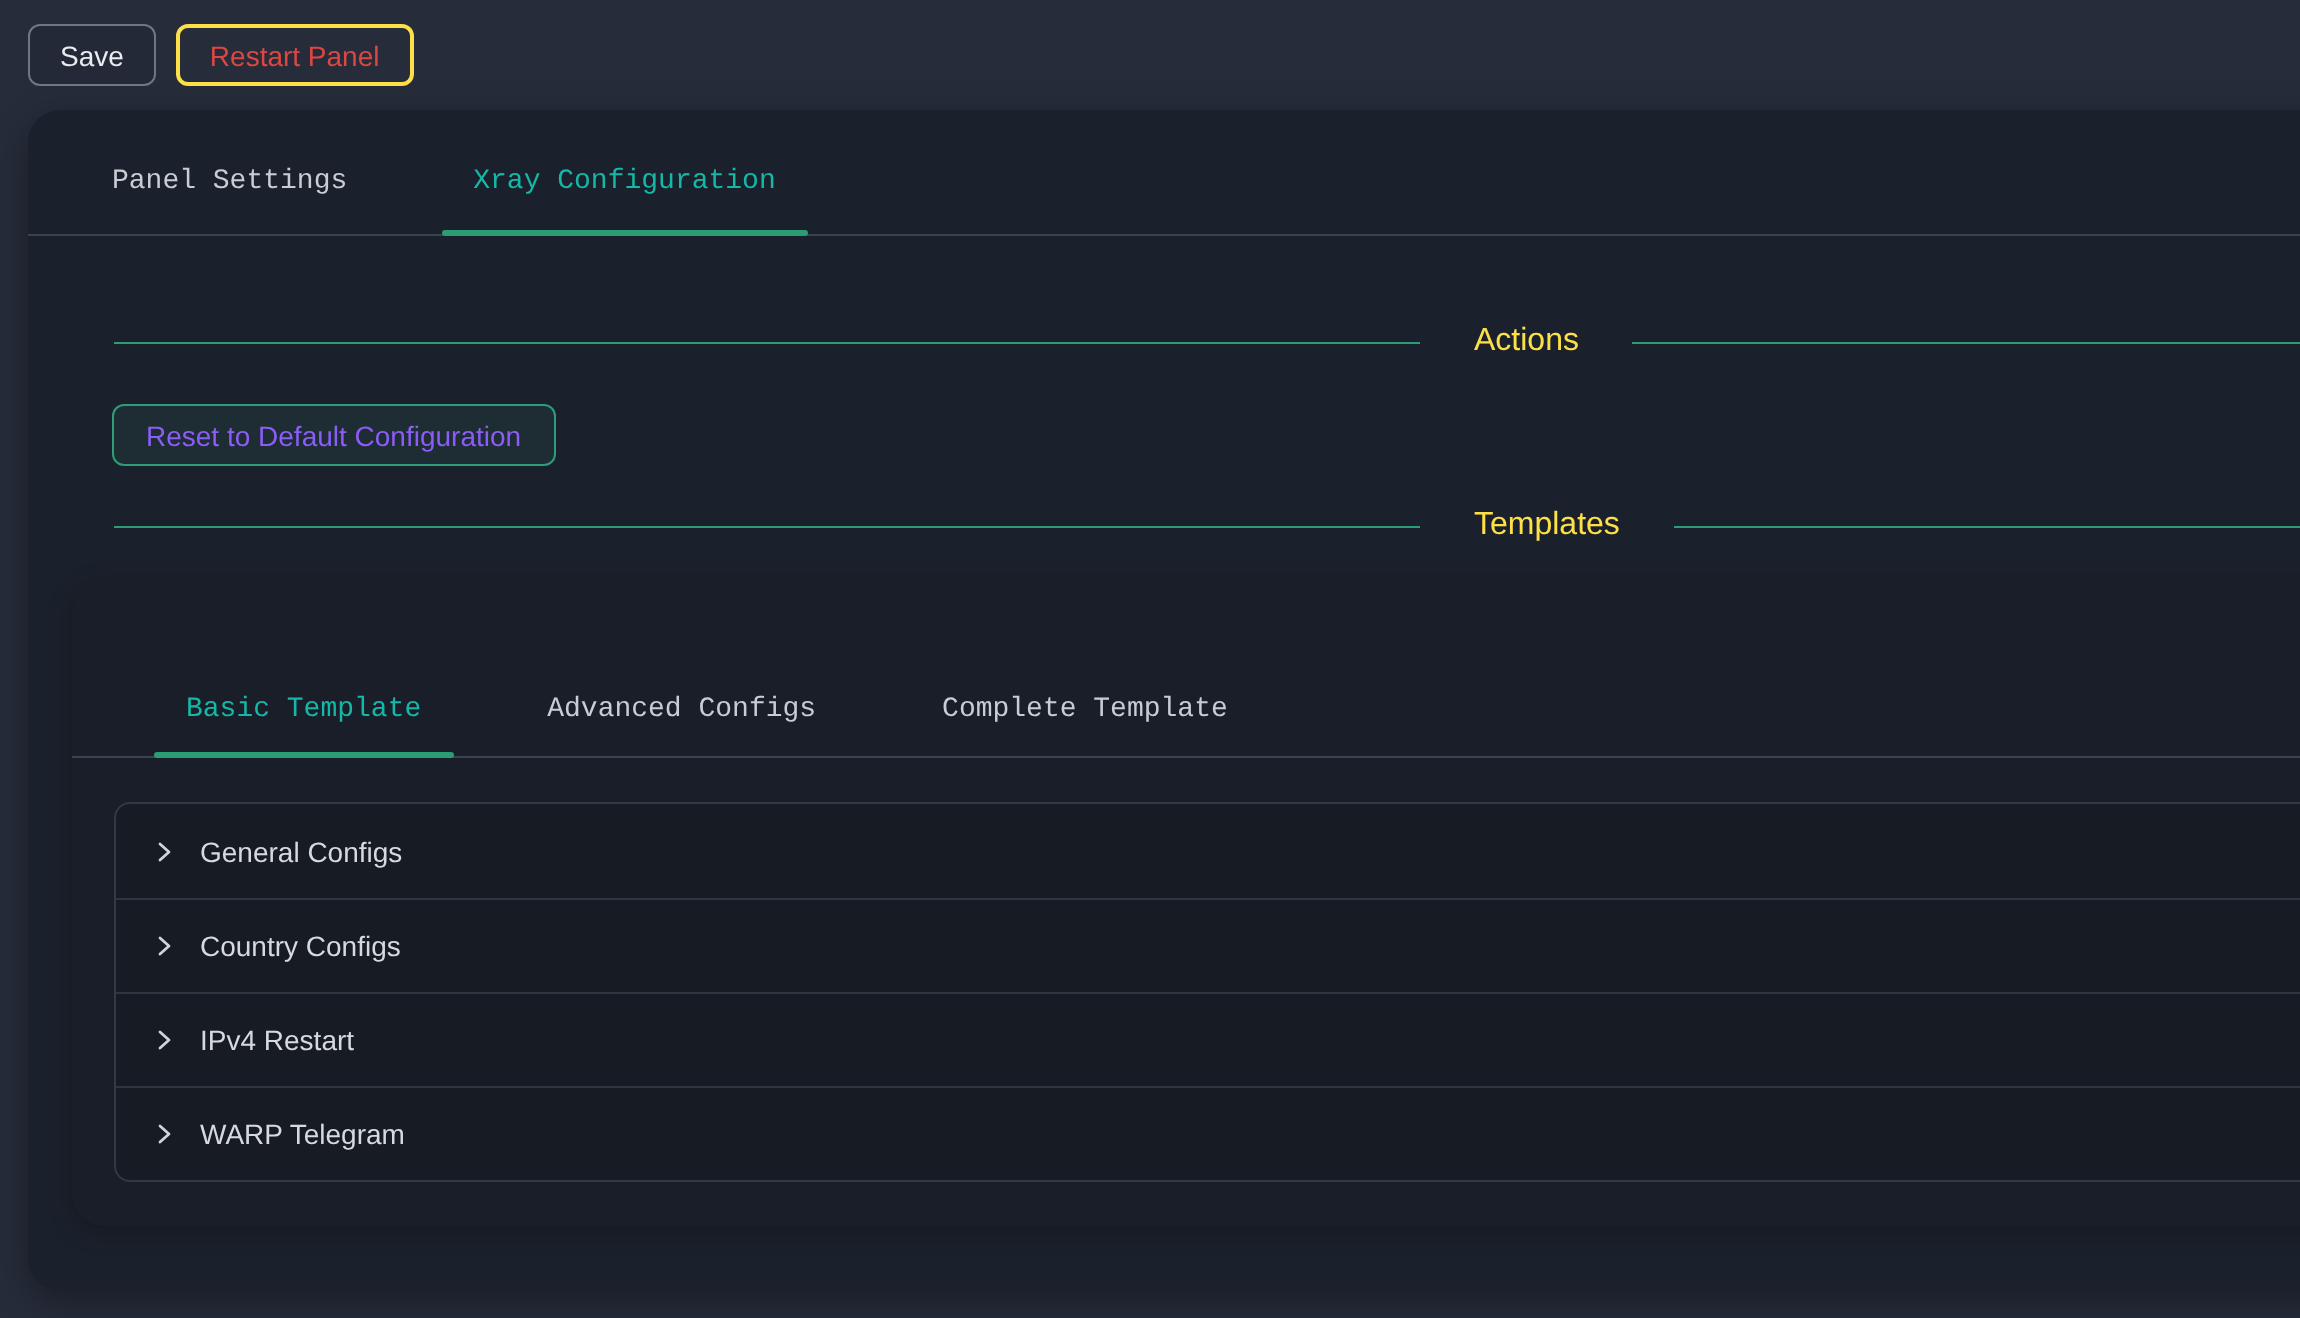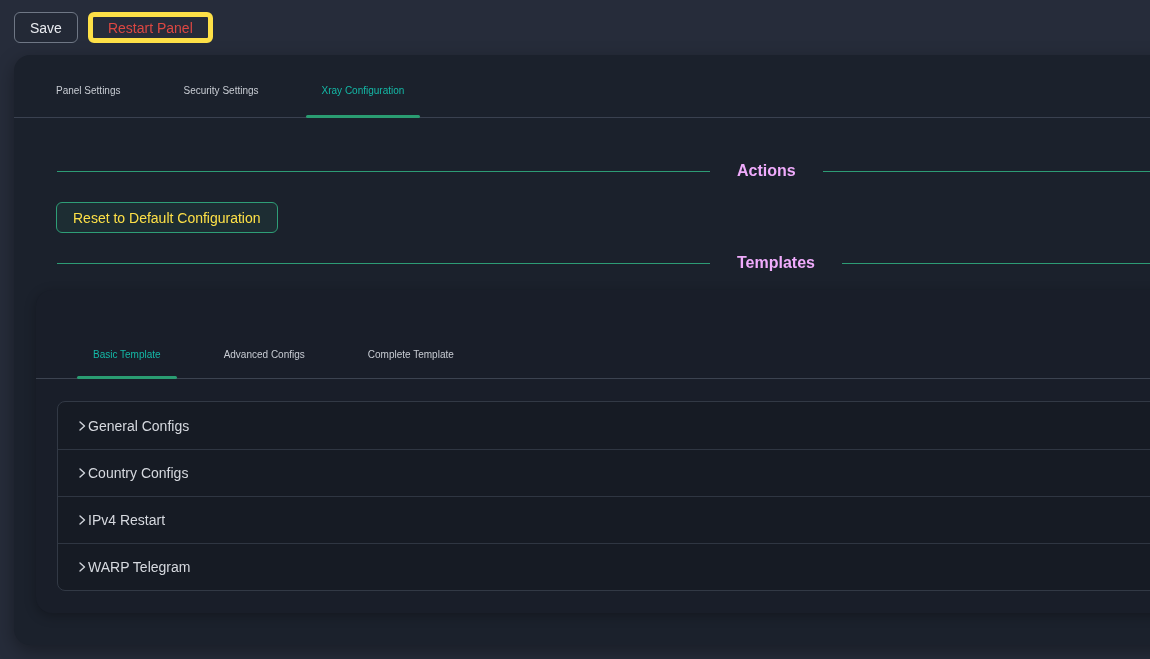--- a/index.html
+++ b/index.html
@@ -26,21 +26,21 @@
     font-family: "Liberation Sans", sans-serif;
   }
   .btn-save {
     background: #232936;
     border: 1px solid #6f7785;
     color: #e9ebf0;
   }
   .btn-restart {
     margin-left: 10px;
     background: transparent;
-    border: 5px solid #fde047;
+    border: 2px solid #fde047;
     color: #dc4742;
   }
 
   
   .main-card {
     margin: 7px 0 0 14px;
     width: 1480px;
     height: 590px;
     background: #1b212c;
     border-radius: 16px;
@@ -59,25 +59,26 @@
     gap: 31px;
   }
   .tabbar.inner {
     padding: 55px 0 0 41px;
     gap: 31px;
     border-bottom-color: #3c4350;
   }
   .tab {
     position: relative;
     padding: 0 16px 13px 16px;
-    font-size: 10px;
+    font-size: 14px;
     line-height: 20px;
     color: #c8ccd3;
     cursor: pointer;
     white-space: nowrap;
+    font-family: Liberation Mono, monospace;
   }
   .tabbar.outer .tab { padding-bottom: 16px; }
   .tab.active { color: #14b8a6; }
   .tab.active::after {
     content: "";
     position: absolute;
     left: 0; right: 0; bottom: -1px;
     height: 3px;
     border-radius: 2px;
     background: #2a9d72;
@@ -91,37 +92,36 @@
   }
   .divider .line {
     height: 1px;
     background: #2d9c75;
   }
   .divider .line.left { width: 653px; flex: 0 0 653px; }
   .divider .line.right { flex: 1; }
   .divider .divider-text {
     padding: 0 27px;
     font-size: 16px;
-    color: #f0abfc;
+    color: #fde047;
     white-space: nowrap;
-    font-weight: bold;
   }
   .divider.actions { margin-top: 44px; }
   .divider.templates { margin-top: 21px; }
 
   
   .btn-reset {
     display: inline-block;
     margin: 22px 0 0 42px;
     height: 31px;
     padding: 0 16px;
     border: 1px solid #2e9e77;
     border-radius: 6px;
     background: rgba(46,158,119,0.10);
-    color: #fde047;
+    color: #8b5cf6;
     font-size: 14px;
     cursor: pointer;
     font-family: "Liberation Sans", sans-serif;
   }
 
   
   .templates-card {
     margin: 18px 30px 0 22px;
     width: 1428px;
     height: 323px;
@@ -148,37 +148,37 @@
   .collapse-item + .collapse-item {
     border-top: 1px solid #2f3642;
   }
   .collapse-item .chevron {
     width: 12px; height: 12px;
     display: inline-flex;
     align-items: center;
     justify-content: center;
   }
   .collapse-item .collapse-label {
+    margin-left: 12px;
     font-size: 14px;
     color: #d6d9df;
   }
 </style>
 </head>
 <body>
 
 <div class="toolbar">
   <button class="btn btn-save">Save</button>
   <button class="btn btn-restart">Restart Panel</button>
 </div>
 
 <div class="main-card">
 
   <div class="tabbar outer">
     <div class="tab">Panel Settings</div>
-    <div class="tab">Security Settings</div>
     <div class="tab active">Xray Configuration</div>
   </div>
 
   <div class="divider actions">
     <span class="line left"></span>
     <span class="divider-text">Actions</span>
     <span class="line right"></span>
   </div>
 
   <button class="btn-reset">Reset to Default Configuration</button>

